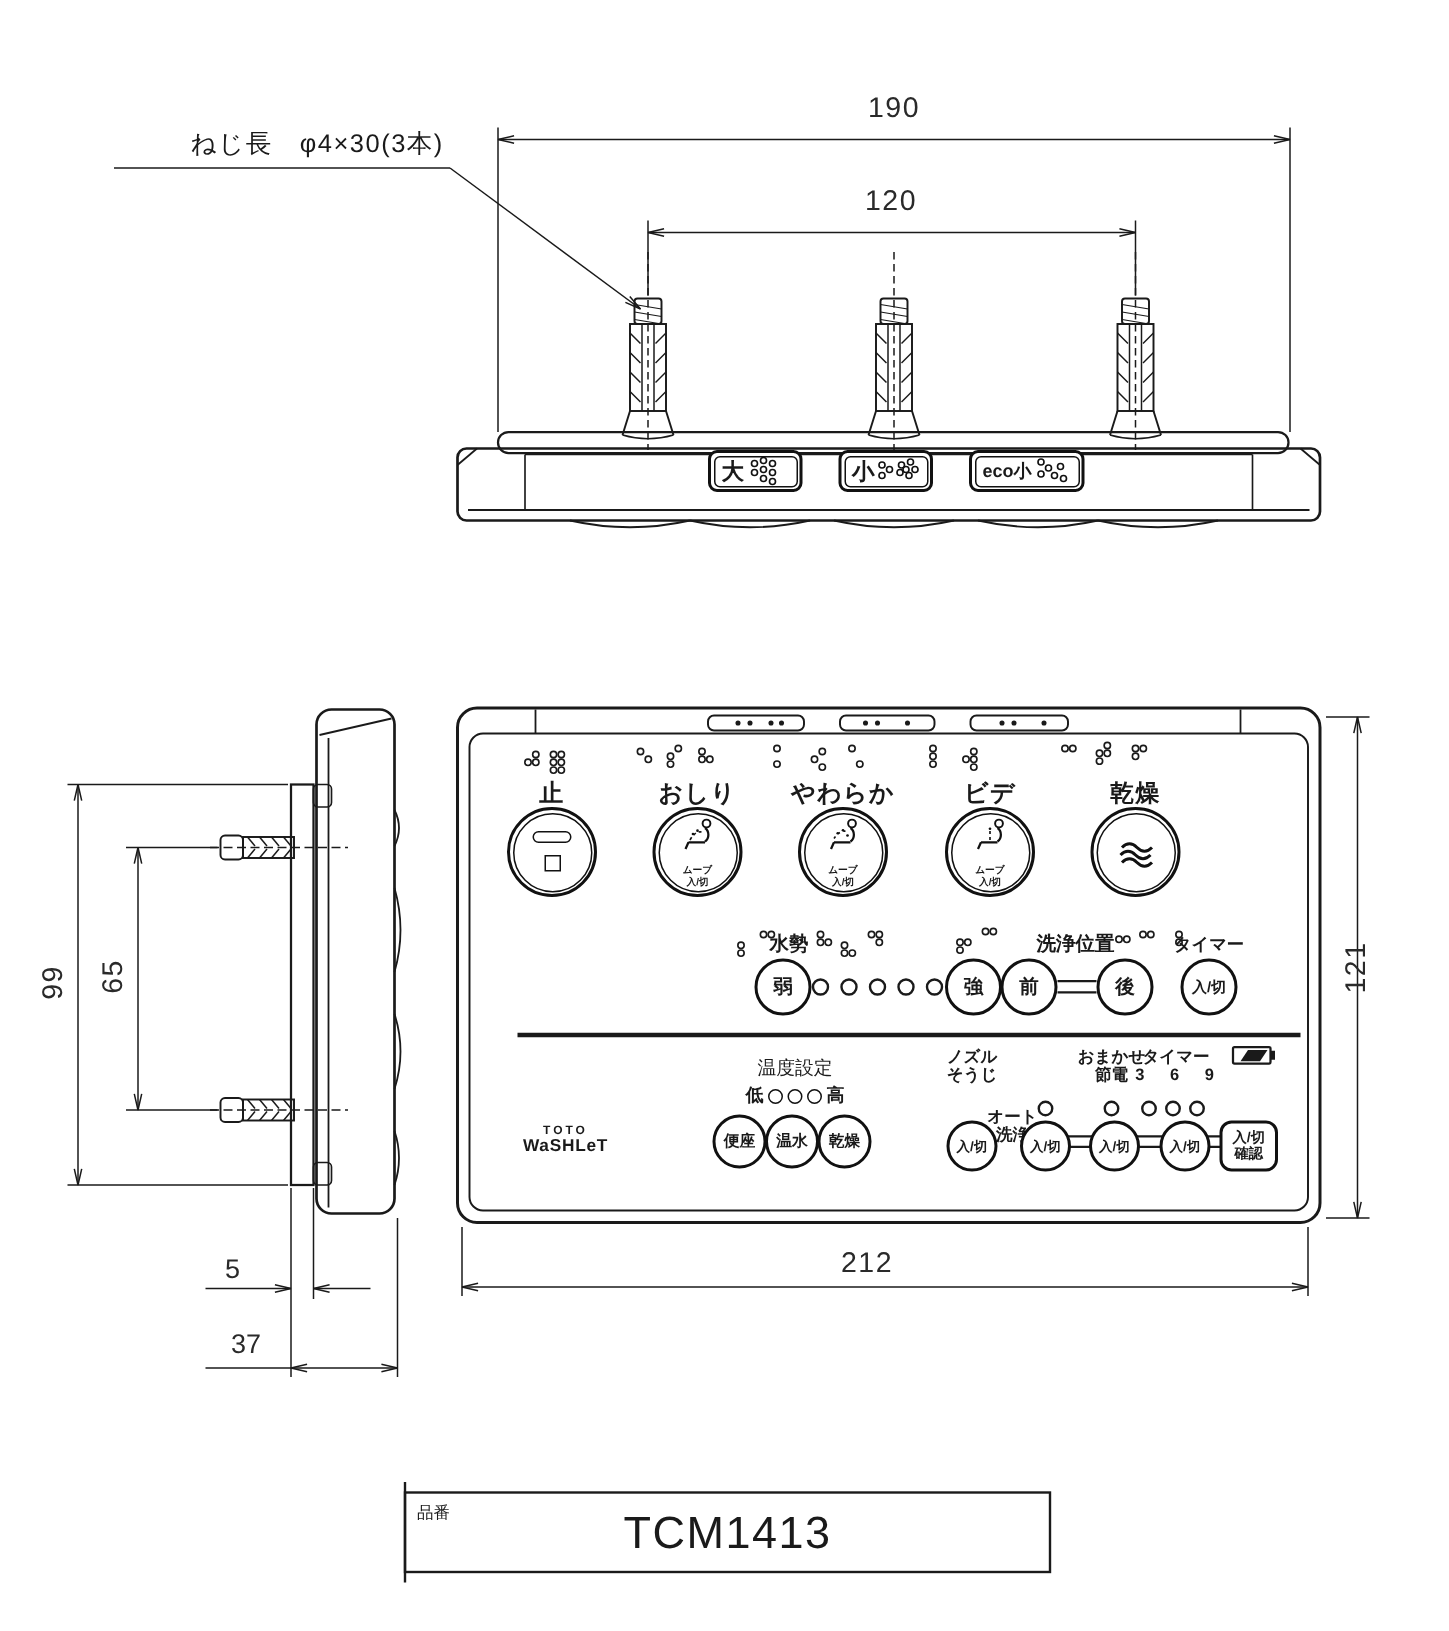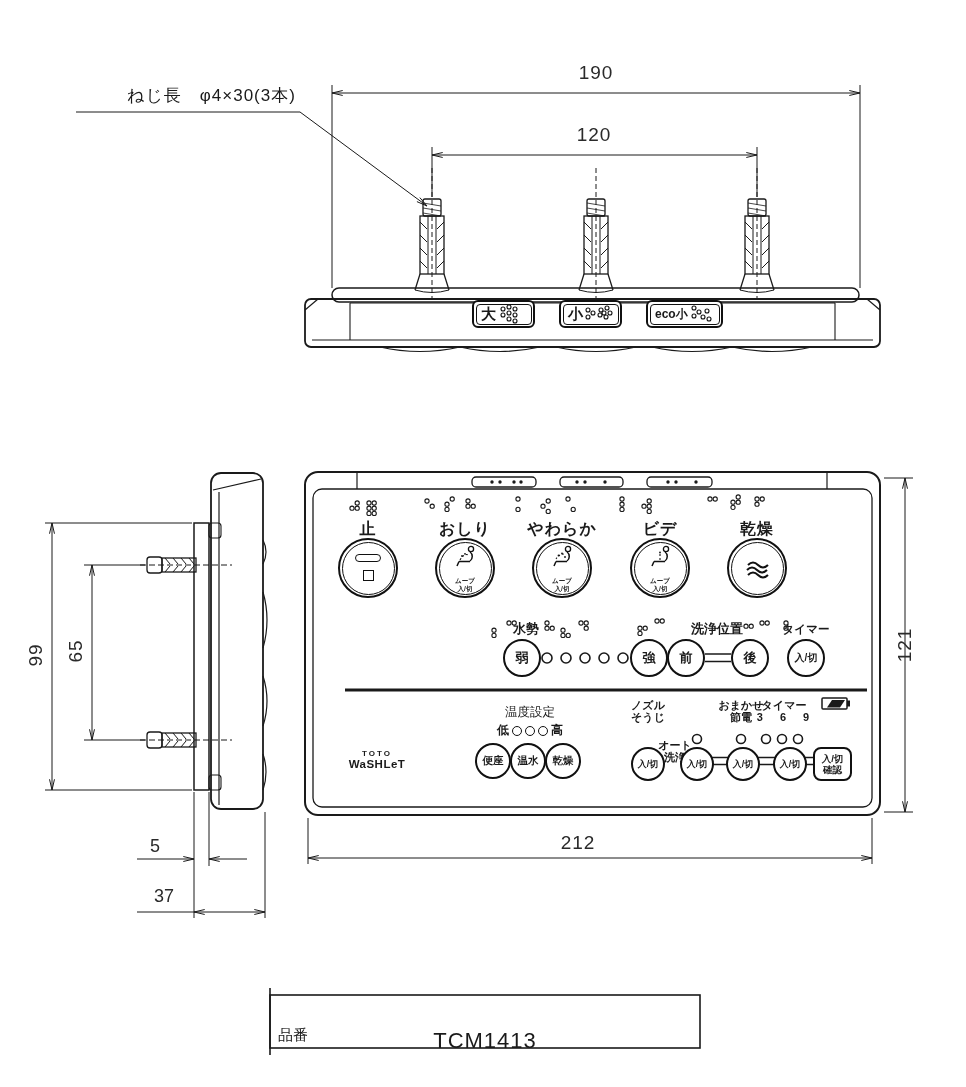--- a/index.html
+++ b/index.html
@@ -452,17 +452,17 @@
     <div class="btn-sm" style="left:726px;top:747px;width:34px;height:34px;font-size:9px;">入/切</div>
     <div class="btn-sm" style="left:773px;top:747px;width:34px;height:34px;font-size:9px;">入/切</div>
 
     <div class="btn-rect" style="left:813px;top:747px;width:39px;height:34px;">
       <div>入/切</div>
       <div>確認</div>
     </div>
   </div>
 
   <div>
-    <div class="abs" style="left:278px;top:1001px;font-size:15px;margin-top:25px;">品番</div>
-    <div class="abs ctr" style="left:290px;top:1028px;width:390px;font-size:22px;letter-spacing:1px;text-align:center;">TCM1413</div>
+    <div class="abs" style="left:278px;top:1001px;font-size:11px;">品番</div>
+    <div class="abs ctr" style="left:290px;top:1006px;width:390px;font-size:30px;letter-spacing:1px;text-align:center;">TCM1413</div>
   </div>
 
 </div>
 
 </body></html>

